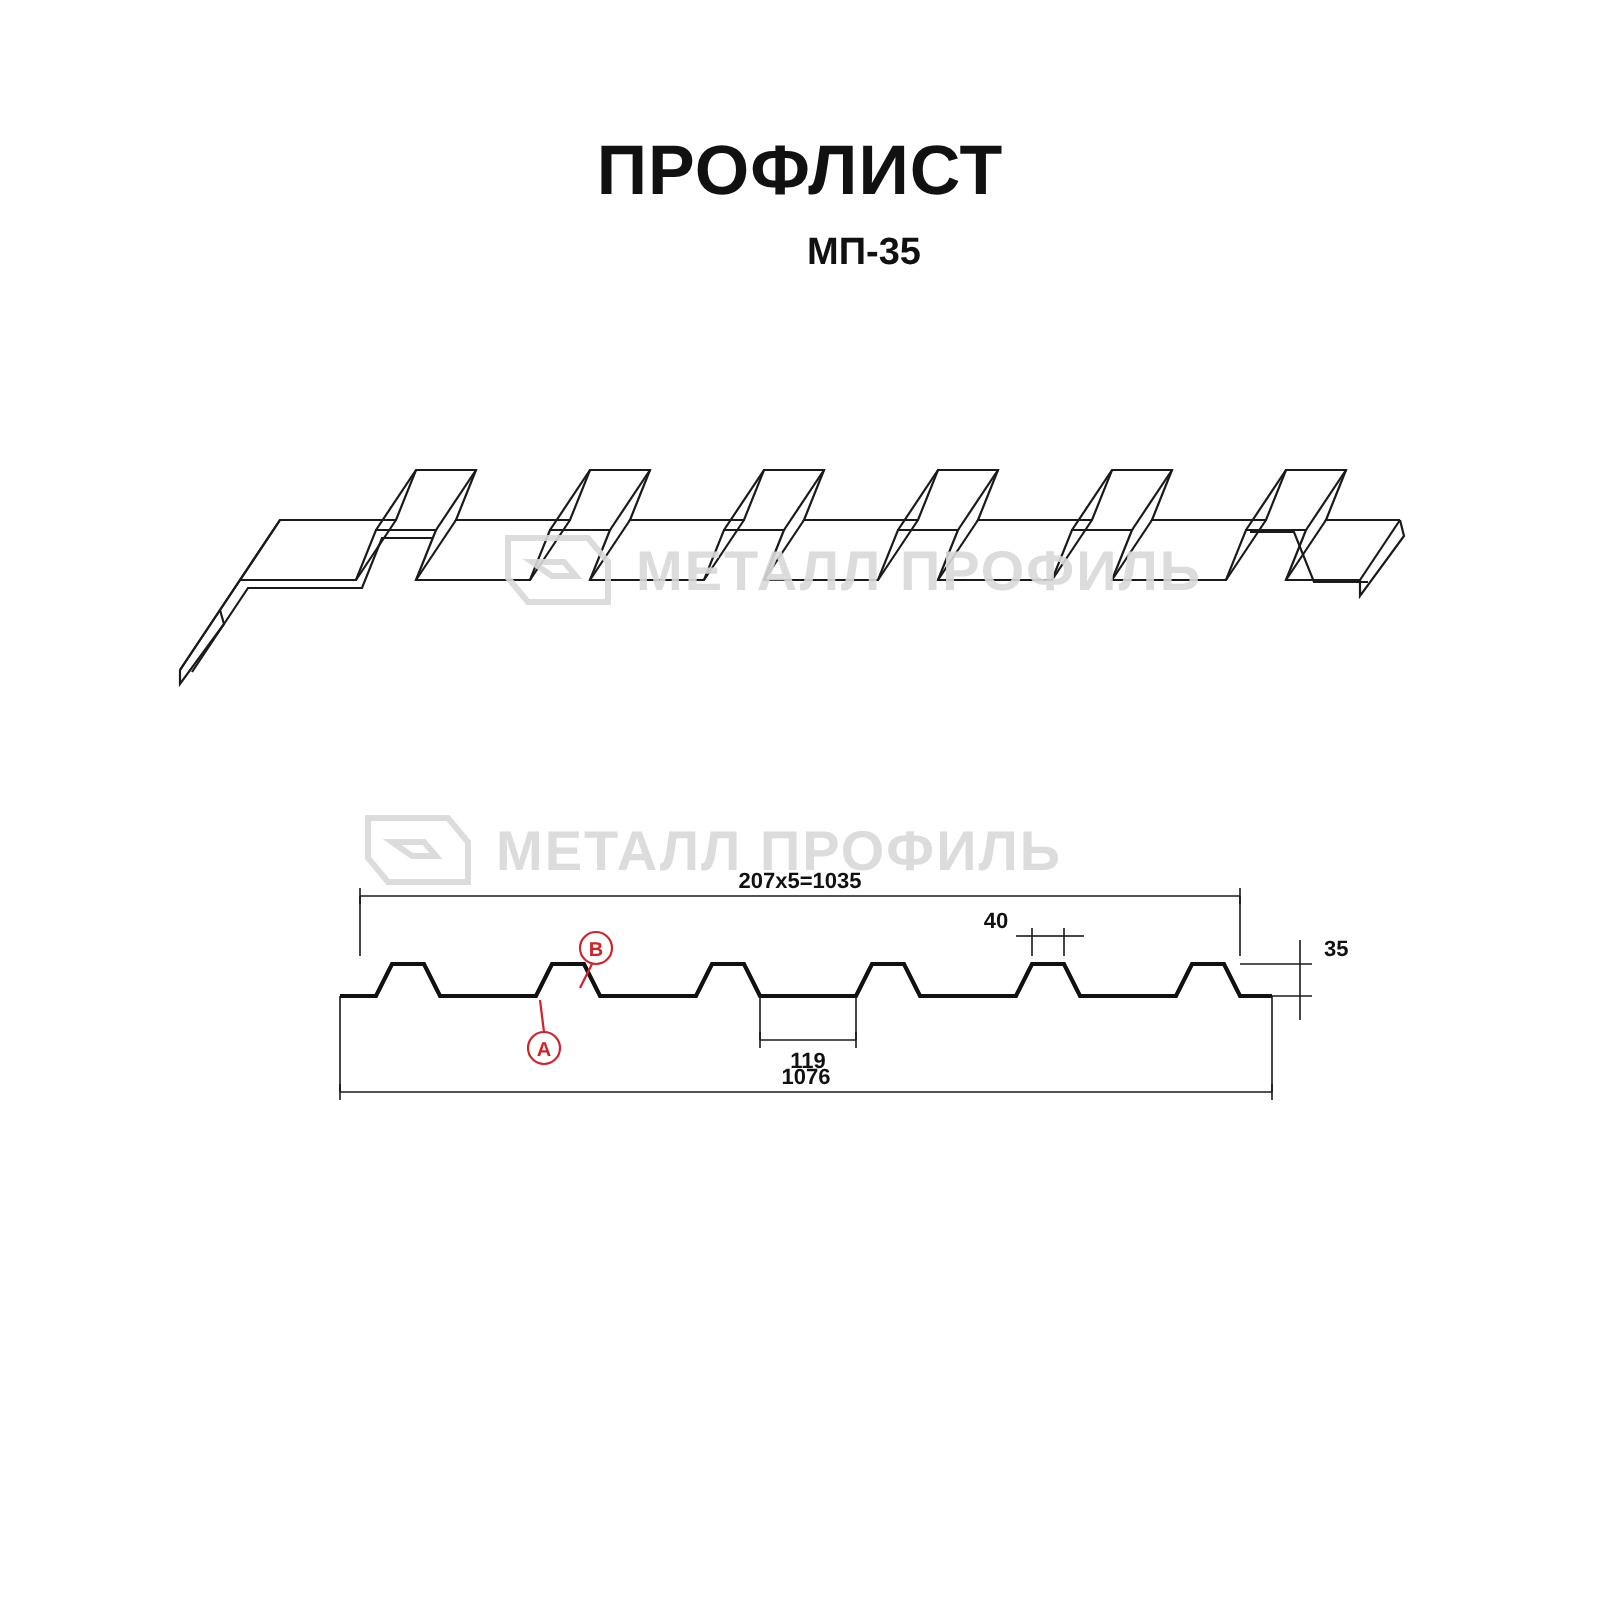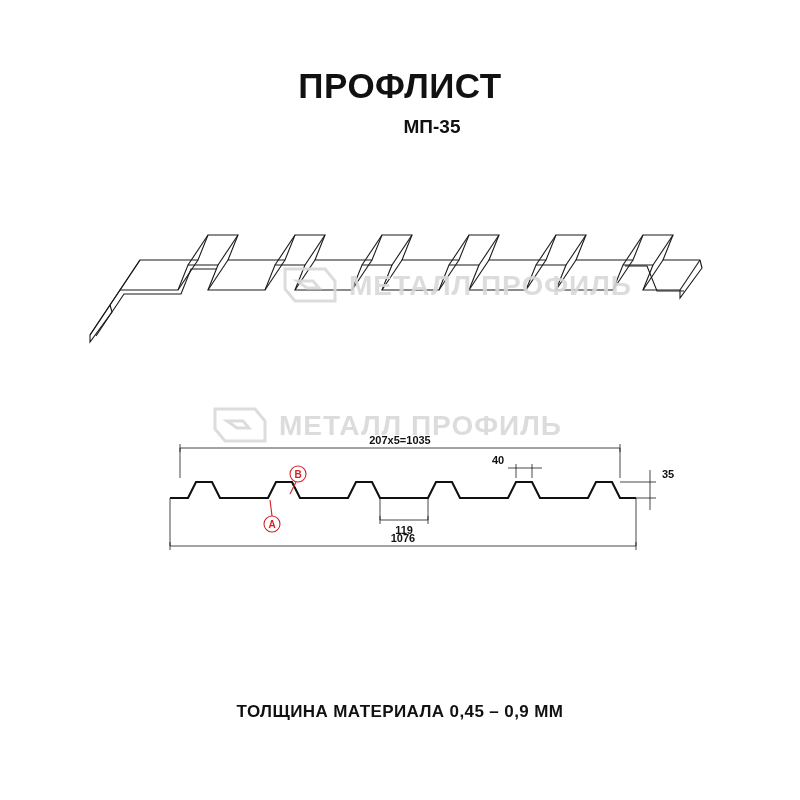--- a/index.html
+++ b/index.html
@@ -65,21 +65,20 @@
     top: 420px;
     left: 150px;
     width: 520px;
     height: 150px;
     font-weight: bold;
   }
   .watermark {
     position: absolute;
     pointer-events: none;
     opacity: 0.9;
-    margin-left: 31px;
   }
   .wm1 { top: 255px; left: 248px; }
   .wm2 { top: 395px; left: 178px; }
   svg { display: block; overflow: visible; }
   .ln { fill: none; stroke: #1a1a1a; stroke-width: 1.1; }
   .ln-thick { fill: none; stroke: #111111; stroke-width: 2.1; }
   .dim { fill: none; stroke: #1a1a1a; stroke-width: 0.8; }
   .dimtext {
     font-family: "Liberation Sans", sans-serif;
     font-size: 11px;
@@ -243,15 +242,14 @@
 
       <g>
         <circle class="marker-circle" cx="122" cy="104" r="8"></circle>
         <path class="marker-line" d="M 122 96 L 120 80"></path>
         <text class="marker-text" x="122" y="108" text-anchor="middle">A</text>
       </g>
 
     </svg>
   </div>
 
-  <div class="footer-note">ТОЛЩИНА МАТЕРИАЛА 0,45 – 0,9 ММ</div>
 
 </div>
 
 </body></html>

